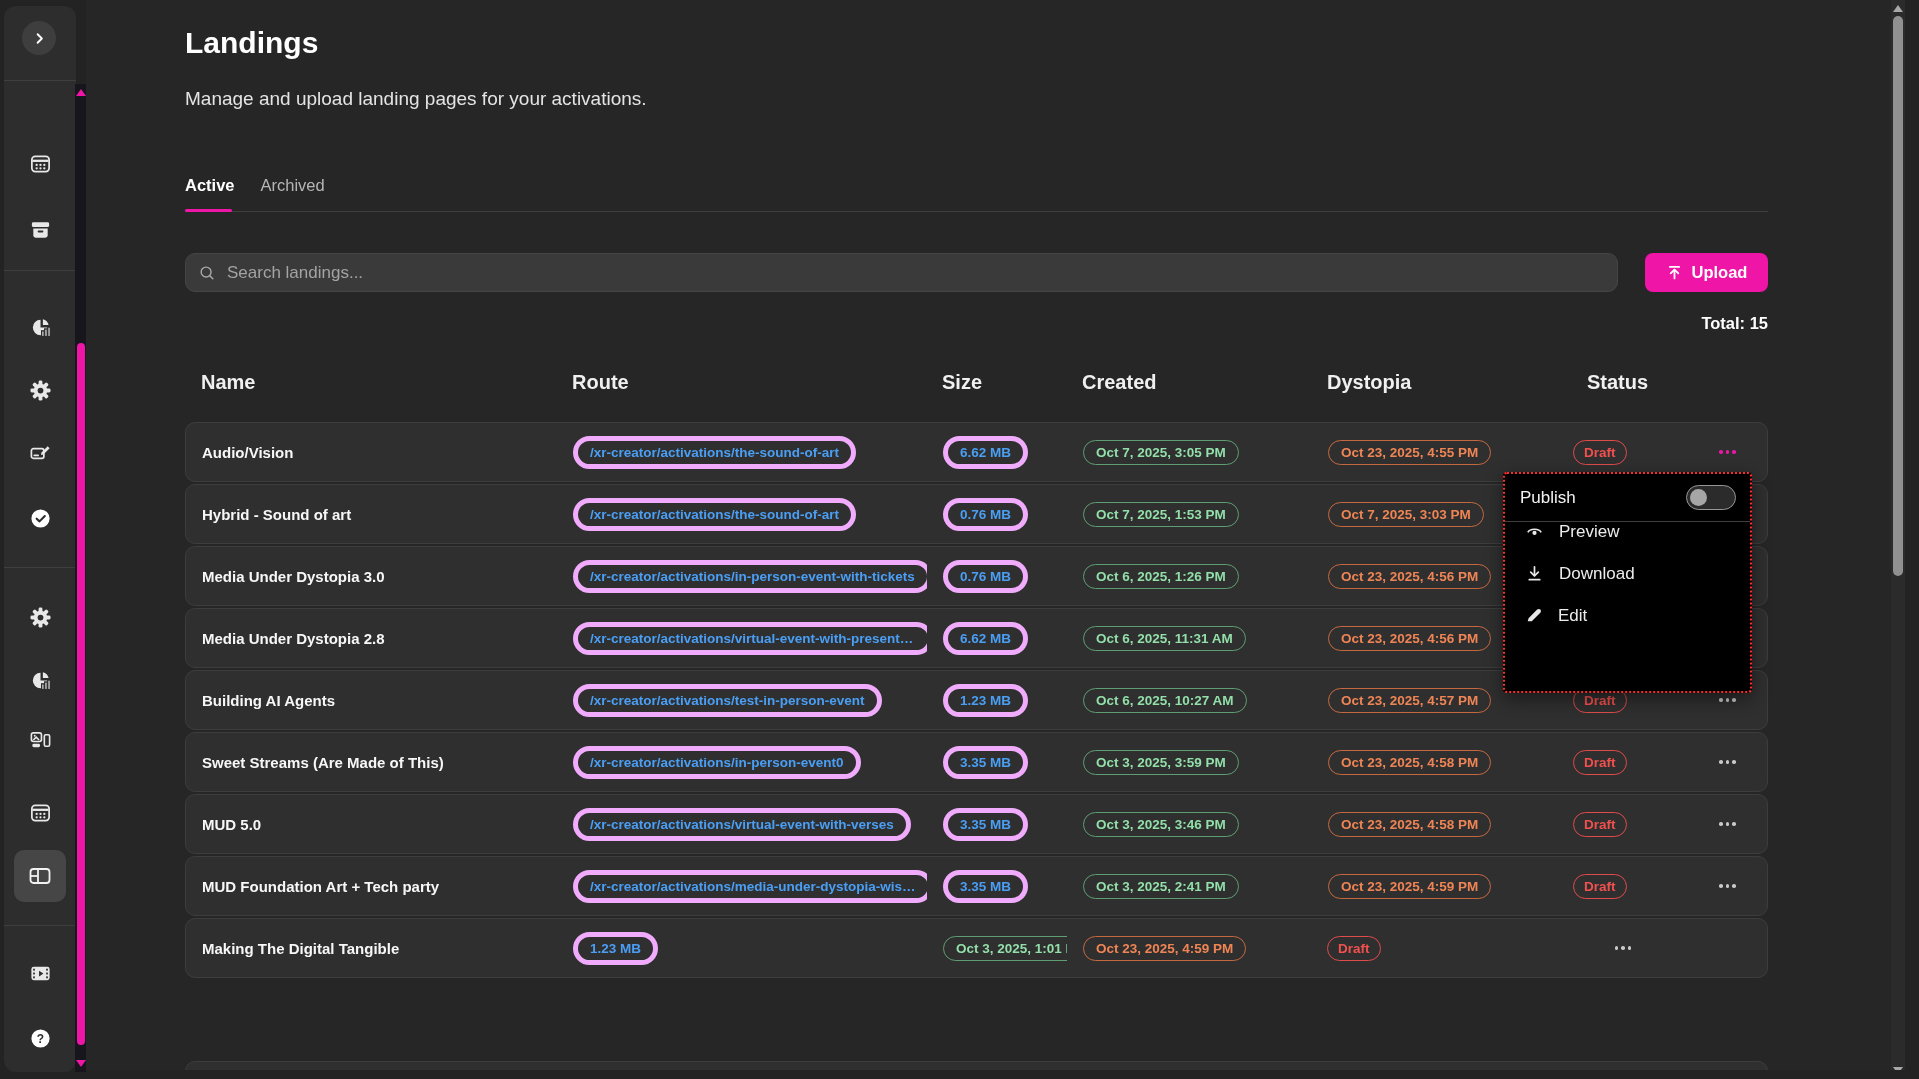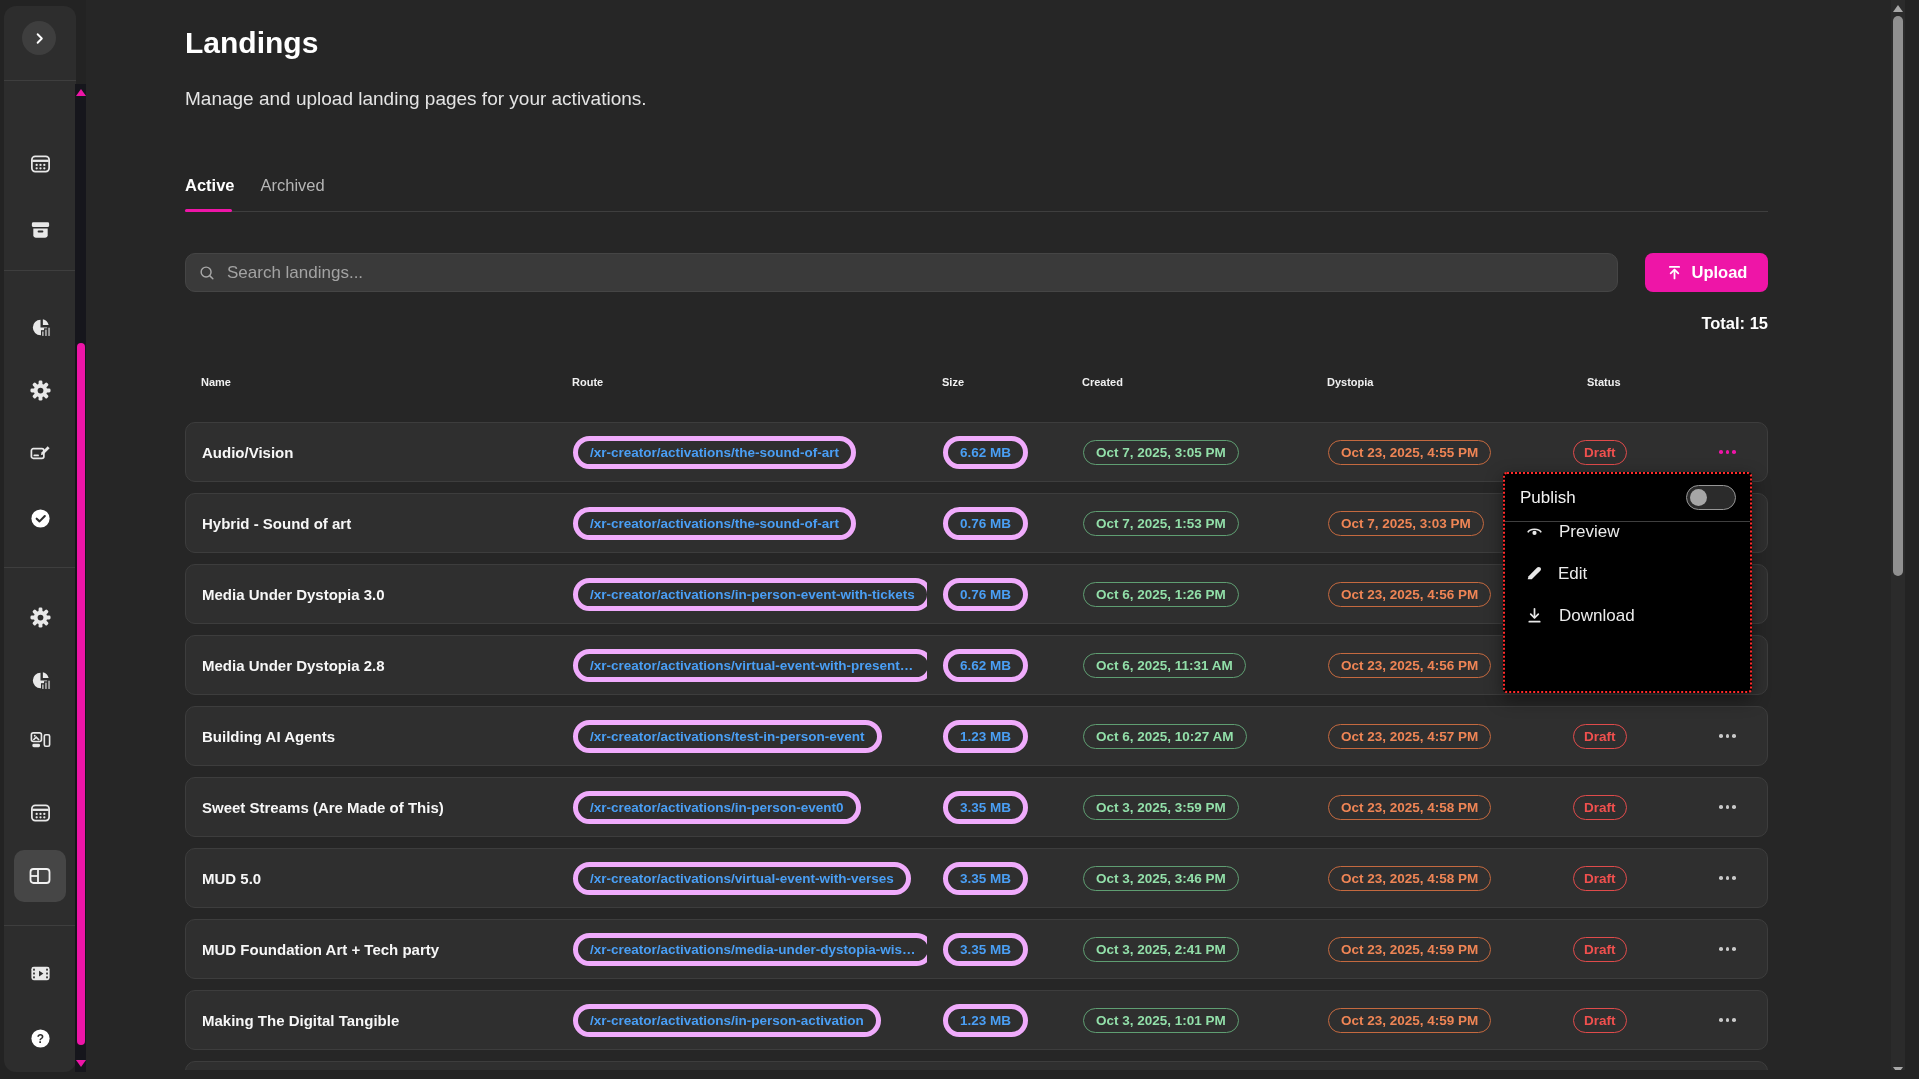--- a/index.html
+++ b/index.html
@@ -36,25 +36,25 @@
   .search input{flex:1;background:transparent;border:none;outline:none;color:#f97316;font-size:17px;
     font-family:"Liberation Sans",sans-serif;}
   .search input::placeholder{color:#a3a3a3;}
   .upload{position:absolute;left:1559px;top:253px;width:123px;height:39px;border:none;border-radius:8px;
     background:var(--accent);color:#fff;font-size:16.5px;font-weight:700;display:flex;align-items:center;
     justify-content:center;gap:9px;cursor:pointer;font-family:"Liberation Sans",sans-serif;}
   .total{position:absolute;top:314px;right:137px;font-size:16.5px;font-weight:700;color:#fff;}
 
   
   .grid{display:grid;grid-template-columns:371px 370px 140px 245px 246px 130px 1fr;align-items:center;}
-  .thead{position:absolute;left:99px;top:369px;width:1583px;height:26px;font-size:11px;font-weight:700;color:#f0f0f0;}
+  .thead{position:absolute;left:99px;top:369px;width:1583px;height:26px;font-size:20px;font-weight:700;color:#f0f0f0;}
   .th{padding-left:16px;}
   .th.status{padding-left:30px;}
   .tbody{position:absolute;left:99px;top:422px;width:1583px;}
-  .row{height:60px;margin-bottom:11px;background:#2f2f2f;border:1px solid #3d3d3d;border-radius:10px;box-sizing:border-box;}
+  .row{height:60px;margin-bottom:2px;background:#2f2f2f;border:1px solid #3d3d3d;border-radius:10px;box-sizing:border-box;}
   .row-partial{position:absolute;left:99px;top:1061px;width:1583px;height:40px;background:#2f2f2f;
     border:1px solid #3d3d3d;border-radius:10px;box-sizing:border-box;}
   .cell{padding-left:16px;white-space:nowrap;overflow:hidden;}
   .cell.name{font-size:15px;font-weight:600;color:#f7f7f7;}
   .cell.statuscell{padding-left:15px;}
   .pill{display:inline-block;border-radius:999px;padding:4px 12px;font-size:13.5px;font-weight:600;
     max-width:326px;overflow:hidden;text-overflow:ellipsis;vertical-align:middle;}
   .pill.blue{color:var(--blue);border:5px solid #f0abfc;}
   .pill.green{color:var(--green);border:1px solid #5f9e72;}
   .pill.orange{color:var(--orange);border:1px solid #c4693f;}
@@ -402,21 +402,20 @@
     <div class="cell actions">
       <button class="dots" aria-label="actions">
         <span class="dot"></span>
               <span class="dot"></span>
               <span class="dot"></span>
       </button>
     </div>
   </div>
         <div class="row grid">
     <div class="cell name">Making The Digital Tangible</div>
-    <div class="cell"><span class="pill blue">/xr-creator/activations/in-person-activation</span></div>
     <div class="cell"><span class="pill blue">1.23 MB</span></div>
     <div class="cell"><span class="pill green">Oct 3, 2025, 1:01 PM</span></div>
     <div class="cell"><span class="pill orange">Oct 23, 2025, 4:59 PM</span></div>
     <div class="cell statuscell"><span class="pill red">Draft</span></div>
     <div class="cell actions">
       <button class="dots" aria-label="actions">
         <span class="dot"></span>
               <span class="dot"></span>
               <span class="dot"></span>
       </button>
@@ -434,33 +433,33 @@
       </div>
       <div class="menu-divider"></div>
       <div class="menu-item">
         <svg viewBox="0 0 20 20" width="19" height="19" fill="none" stroke="#e8e8e8" stroke-width="1.7">
             <path d="M3 11 C5 6.5 15 6.5 17 11"></path>
             <circle cx="10" cy="11.5" r="2.2" fill="#e8e8e8" stroke="none"></circle>
           </svg>
         <span>Preview</span>
       </div>
       <div class="menu-item">
-        <svg viewBox="0 0 20 20" width="18" height="18" fill="#e8e8e8">
-            <path d="M3 17 L4 13.5 L13.5 4 C14.5 3 16 3 17 4 C18 5 18 6.5 17 7.5 L7.5 17 Z"></path>
-          </svg>
-        <span>Edit</span>
-      </div>
-      <div class="menu-item">
         <svg viewBox="0 0 20 20" width="19" height="19" fill="none" stroke="#e8e8e8" stroke-width="1.8" stroke-linecap="round" stroke-linejoin="round">
             <path d="M10 3v9"></path>
             <path d="M6 8.5 10 12.5 14 8.5"></path>
             <path d="M4.5 16.5h11"></path>
           </svg>
         <span>Download</span>
       </div>
+      <div class="menu-item">
+        <svg viewBox="0 0 20 20" width="18" height="18" fill="#e8e8e8">
+            <path d="M3 17 L4 13.5 L13.5 4 C14.5 3 16 3 17 4 C18 5 18 6.5 17 7.5 L7.5 17 Z"></path>
+          </svg>
+        <span>Edit</span>
+      </div>
     </div>
 
     <div class="vscroll">
       <div class="vs-arrow up"></div>
       <div class="vs-thumb"></div>
       <div class="vs-arrow down"></div>
     </div>
   </main>
 </div>
 

